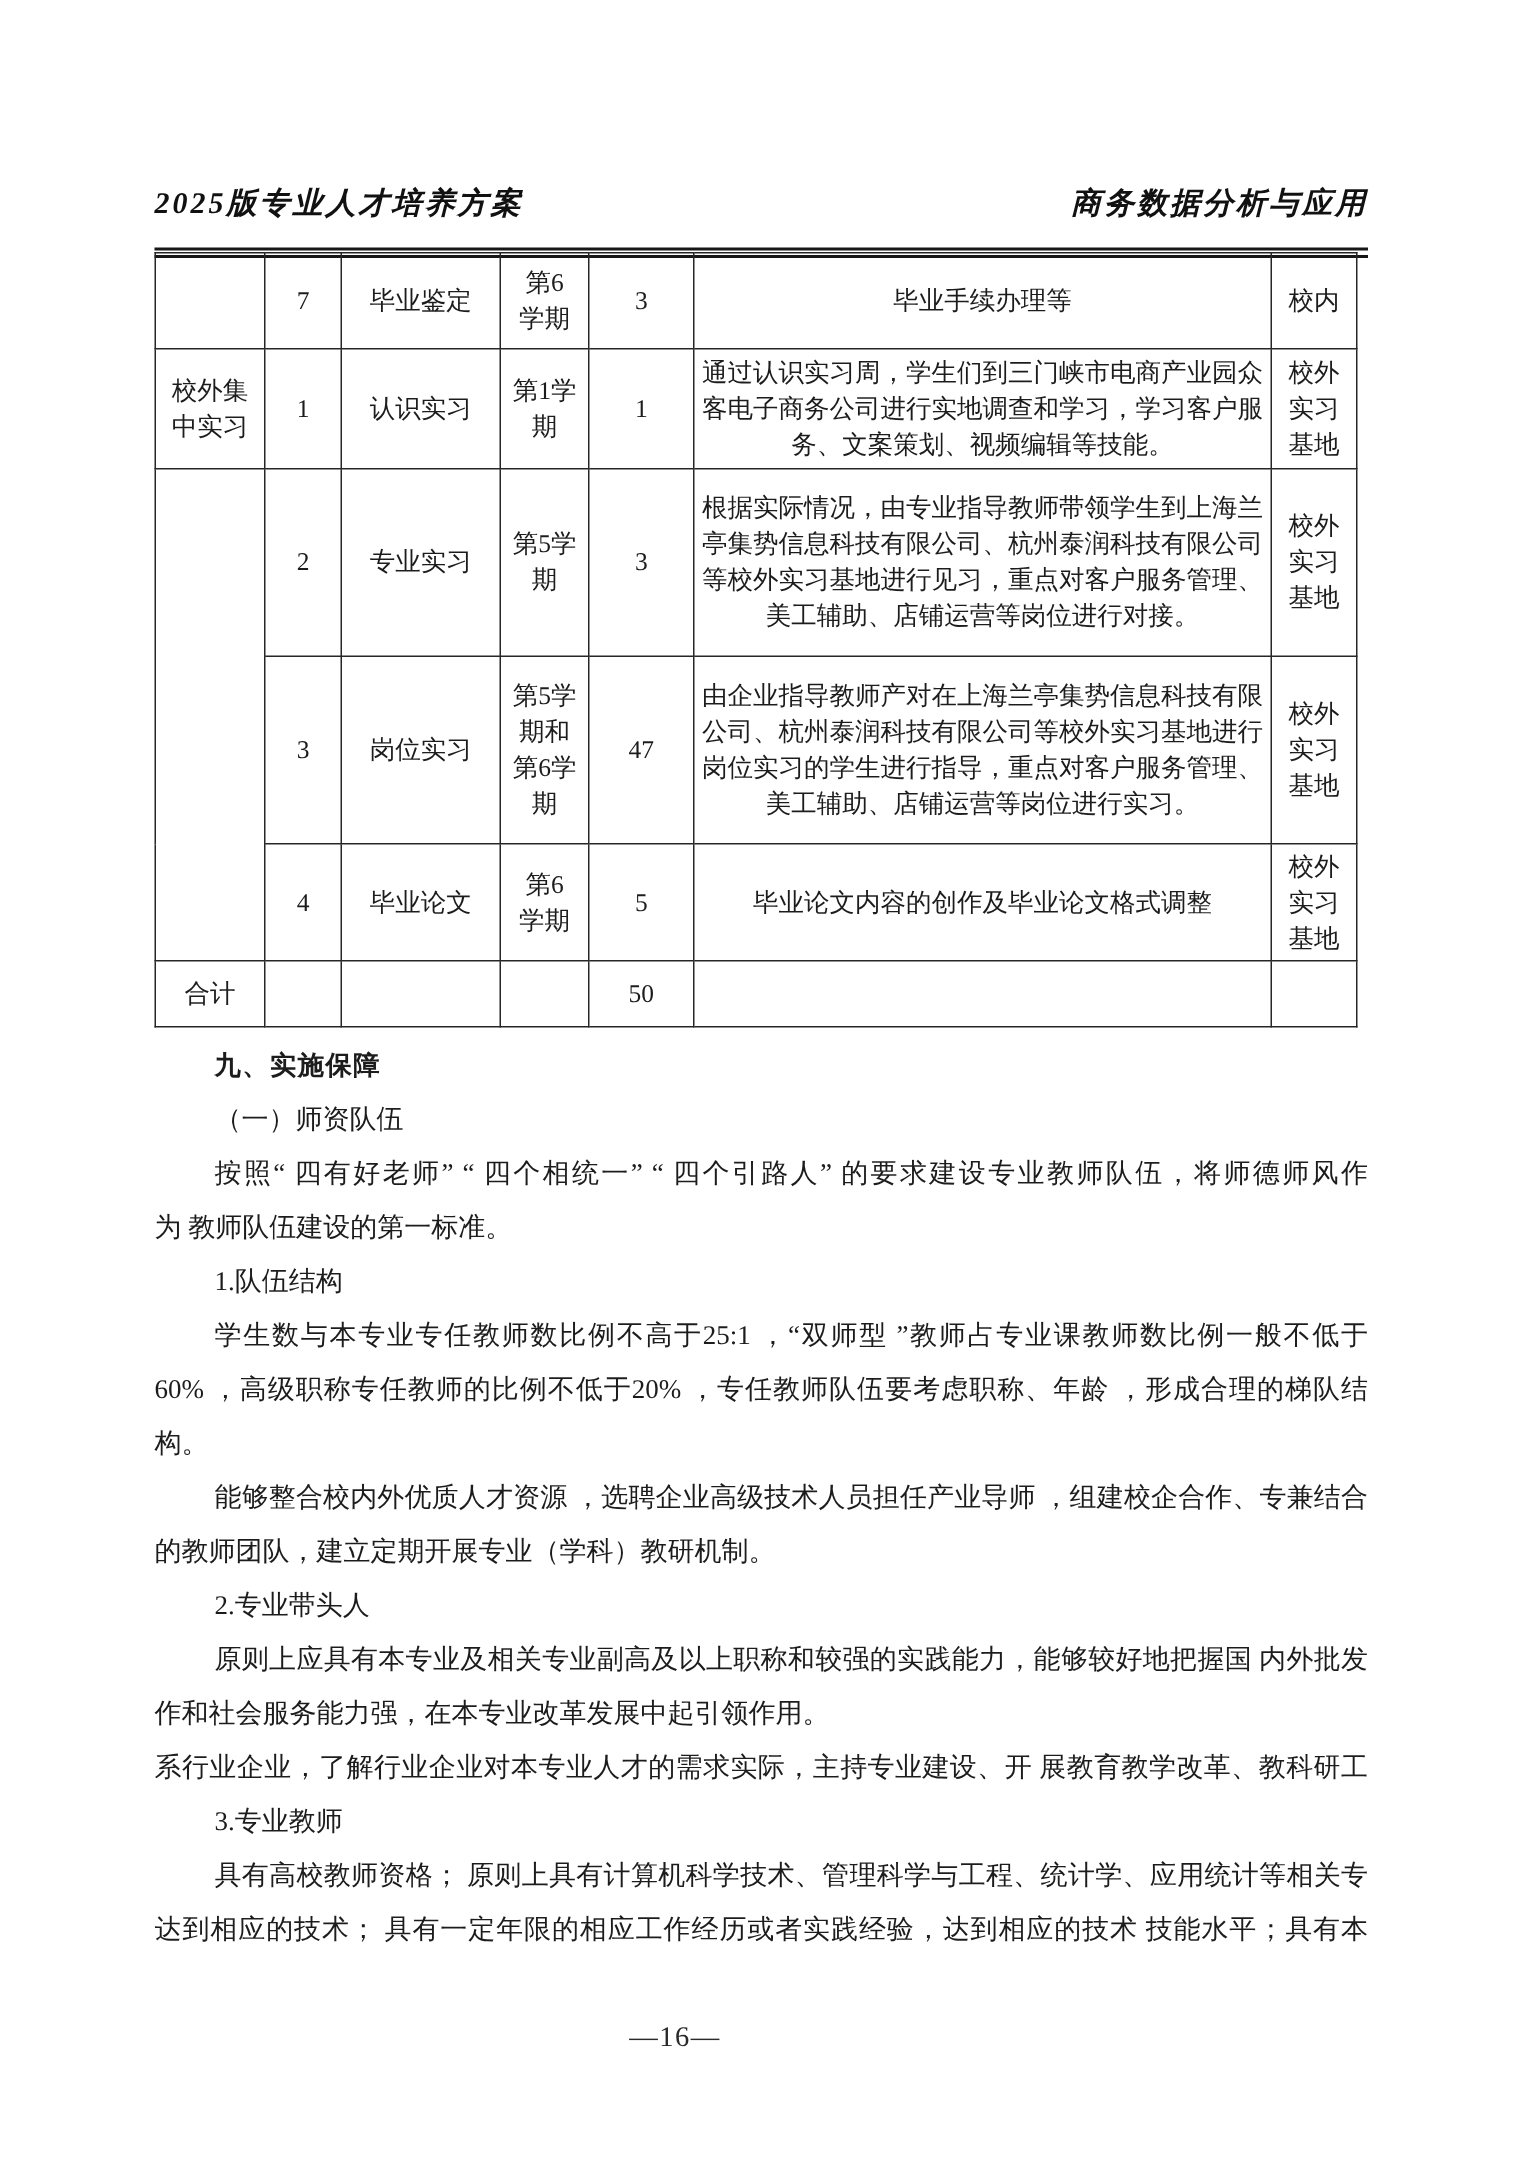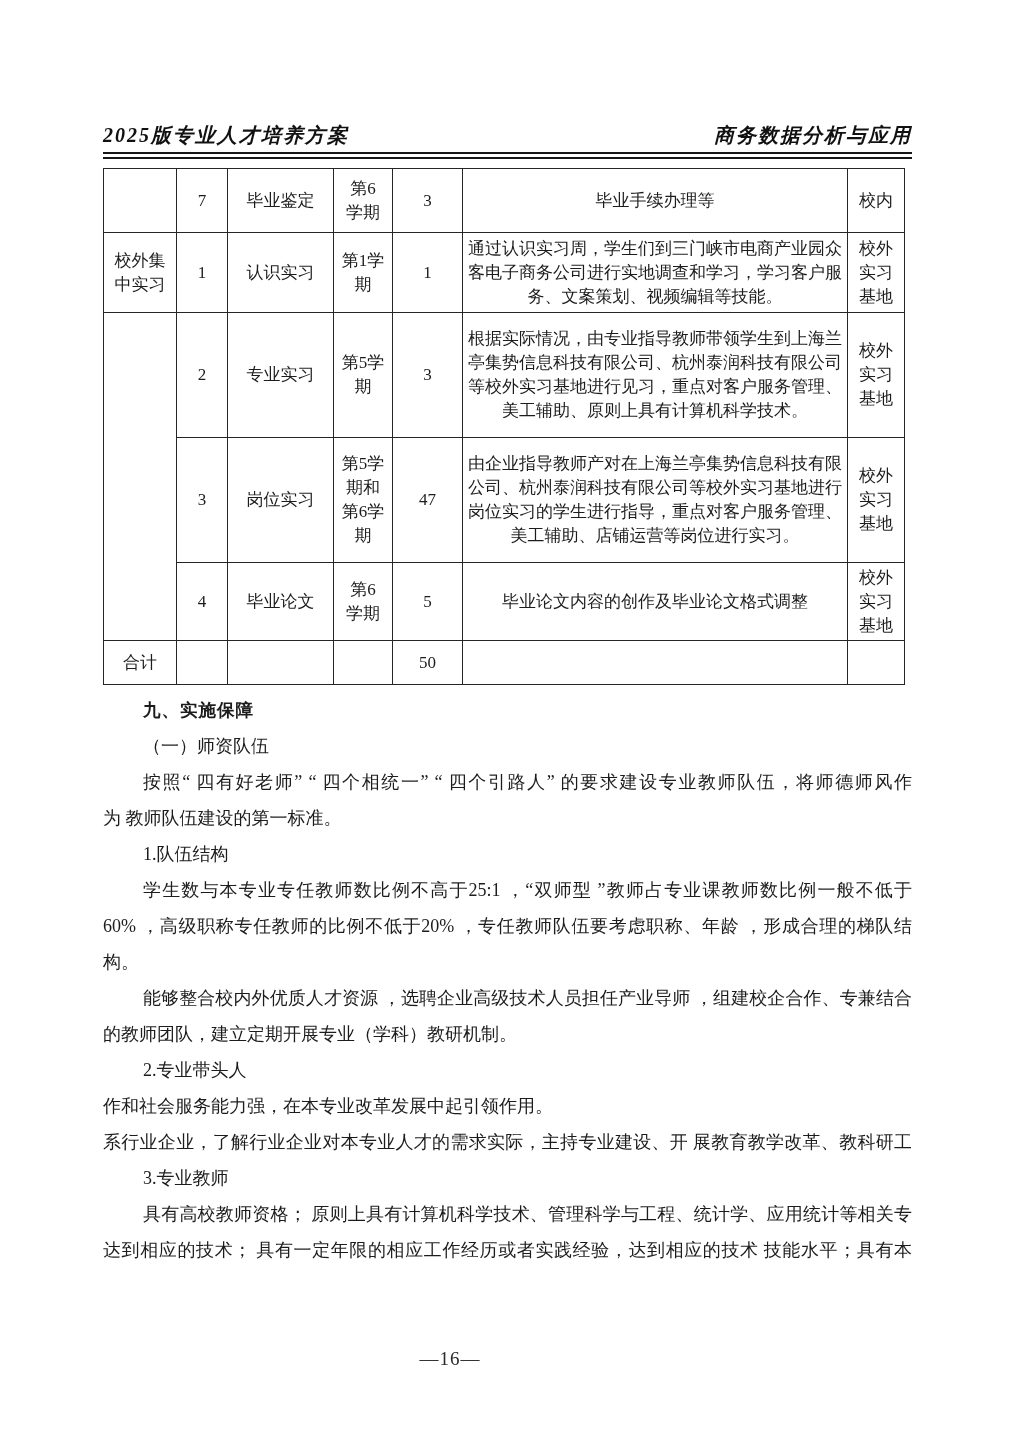--- a/index.html
+++ b/index.html
@@ -18,21 +18,21 @@
   .header {
     position: absolute;
     left: 103px;
     top: 122px;
     width: 809px;
   }
   .header-titles {
     display: flex;
     justify-content: space-between;
     align-items: baseline;
-    padding-bottom: 3px;
+    padding-bottom: 16px;
   }
   .header-title {
     font-family: "Liberation Serif", "DejaVu Serif", serif;
     font-style: italic;
     font-weight: bold;
     font-size: 20px;
     letter-spacing: 2px;
     color: #111;
     white-space: nowrap;
   }
@@ -164,21 +164,21 @@
 实习
 基地</td>
         </tr>
         <tr class="r3">
           <td class="pre" rowspan="3"></td>
           <td>2</td>
           <td>专业实习</td>
           <td class="pre">第5学
 期</td>
           <td>3</td>
-          <td class="content-cell">根据实际情况，由专业指导教师带领学生到上海兰亭集势信息科技有限公司、杭州泰润科技有限公司等校外实习基地进行见习，重点对客户服务管理、美工辅助、原则上具有计算机科学技术。</td>
+          <td class="content-cell">根据实际情况，由专业指导教师带领学生到上海兰亭集势信息科技有限公司、杭州泰润科技有限公司等校外实习基地进行见习，重点对客户服务管理、美工辅助、店铺运营等岗位进行对接。</td>
           <td class="pre">校外
 实习
 基地</td>
         </tr>
         <tr class="r4">
           <td>3</td>
           <td>岗位实习</td>
           <td class="pre">第5学
 期和
 第6学
@@ -218,20 +218,21 @@
     <div class="bline indent">（一）师资队伍</div>
     <div class="bline indent fill">按照“ 四有好老师” “ 四个相统一” “ 四个引路人” 的要求建设专业教师队伍，将师德师风作</div>
     <div class="bline">为 教师队伍建设的第一标准。</div>
     <div class="bline indent">1.队伍结构</div>
     <div class="bline indent fill">学生数与本专业专任教师数比例不高于25:1 ，“双师型 ”教师占专业课教师数比例一般不低于</div>
     <div class="bline fill">60% ，高级职称专任教师的比例不低于20% ，专任教师队伍要考虑职称、年龄 ，形成合理的梯队结</div>
     <div class="bline">构。</div>
     <div class="bline indent fill">能够整合校内外优质人才资源 ，选聘企业高级技术人员担任产业导师 ，组建校企合作、专兼结合</div>
     <div class="bline">的教师团队，建立定期开展专业（学科）教研机制。</div>
     <div class="bline indent">2.专业带头人</div>
+    <div class="bline indent fill">原则上应具有本专业及相关专业副高及以上职称和较强的实践能力，能够较好地把握国 内外批发</div>
     <div class="bline">作和社会服务能力强，在本专业改革发展中起引领作用。</div>
     <div class="bline fill">系行业企业，了解行业企业对本专业人才的需求实际，主持专业建设、开 展教育教学改革、教科研工</div>
     <div class="bline indent">3.专业教师</div>
     <div class="bline indent fill">具有高校教师资格； 原则上具有计算机科学技术、管理科学与工程、统计学、应用统计等相关专</div>
     <div class="bline fill">达到相应的技术； 具有一定年限的相应工作经历或者实践经验，达到相应的技术 技能水平；具有本</div>
   </div>
 
   <div class="footer">—16—</div>
 
 </div>

